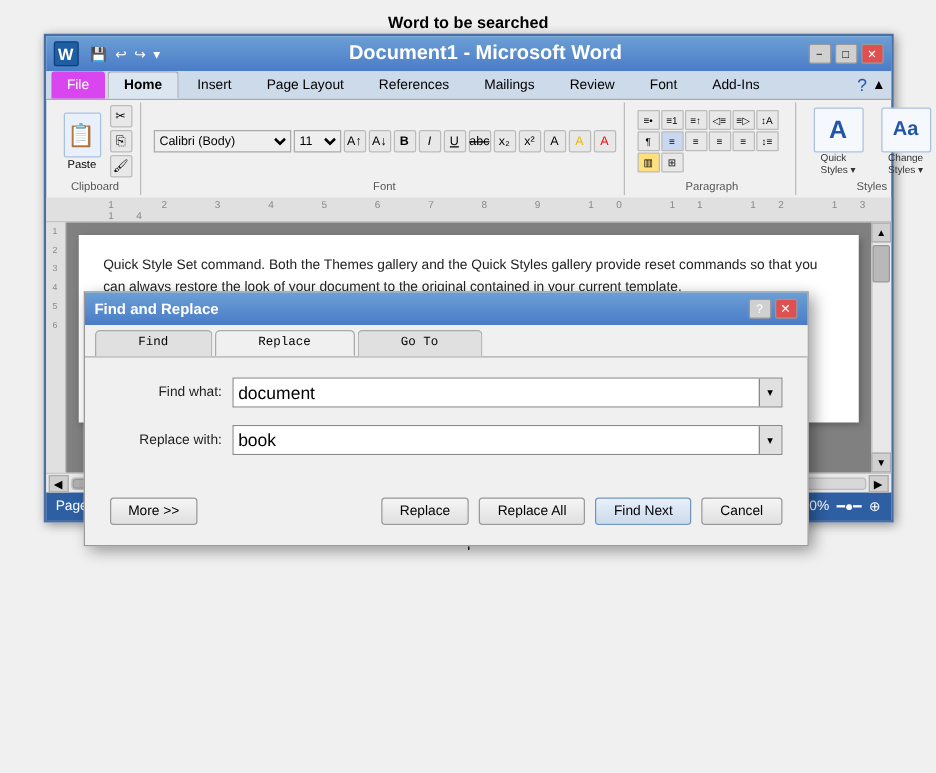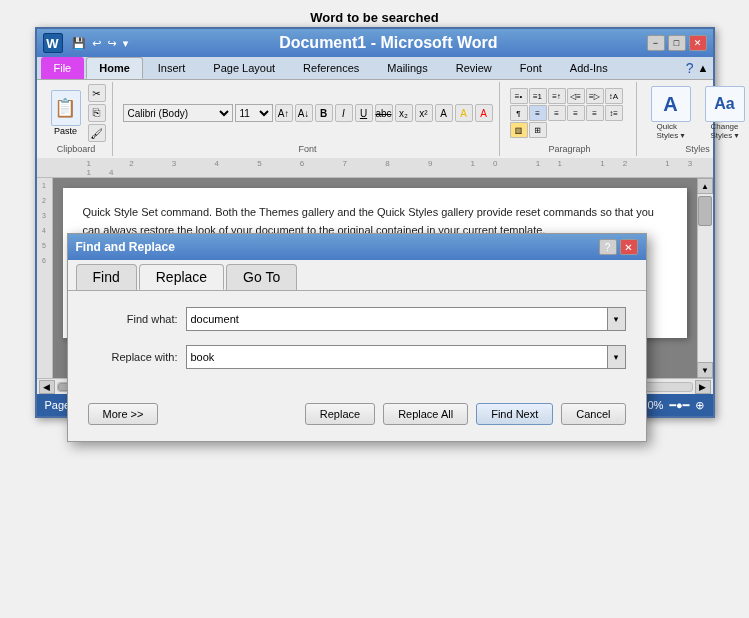--- a/index.html
+++ b/index.html
@@ -384,28 +384,29 @@
     .dialog-btn.help { background: #d0d0d0; }
 
     .dialog-tabs {
       display: flex;
       border-bottom: 1px solid #aaa;
       background: #f0f0f0;
       padding: 4px 8px 0;
       gap: 0;
     }
     .dialog-tab {
-      padding: 4px 16px;
-      font-size: 14px;
+      padding: 4px 34px;
+      font-size: 10px;
       cursor: pointer;
       border: 1px solid #aaa;
       border-bottom: none;
       background: #e0e0e0;
       border-radius: 4px 4px 0 0;
       margin-right: 2px;
+      font-family: Liberation Mono, monospace;
     }
     .dialog-tab.active {
       background: #f0f0f0;
       font-weight: normal;
       border-bottom: 1px solid #f0f0f0;
     }
 
     .dialog-body {
       padding: 16px 20px;
     }
@@ -425,21 +426,21 @@
       flex: 1;
       display: flex;
       align-items: center;
       border: 1px solid #888;
       background: #fff;
     }
     .dialog-input {
       flex: 1;
       border: none;
       outline: none;
-      font-size: 11px;
+      font-size: 14px;
       padding: 3px 4px;
       background: #fff;
     }
     .dialog-dropdown-btn {
       width: 18px;
       height: 22px;
       background: #e0e0e0;
       border-left: 1px solid #888;
       display: flex;
       align-items: center;

